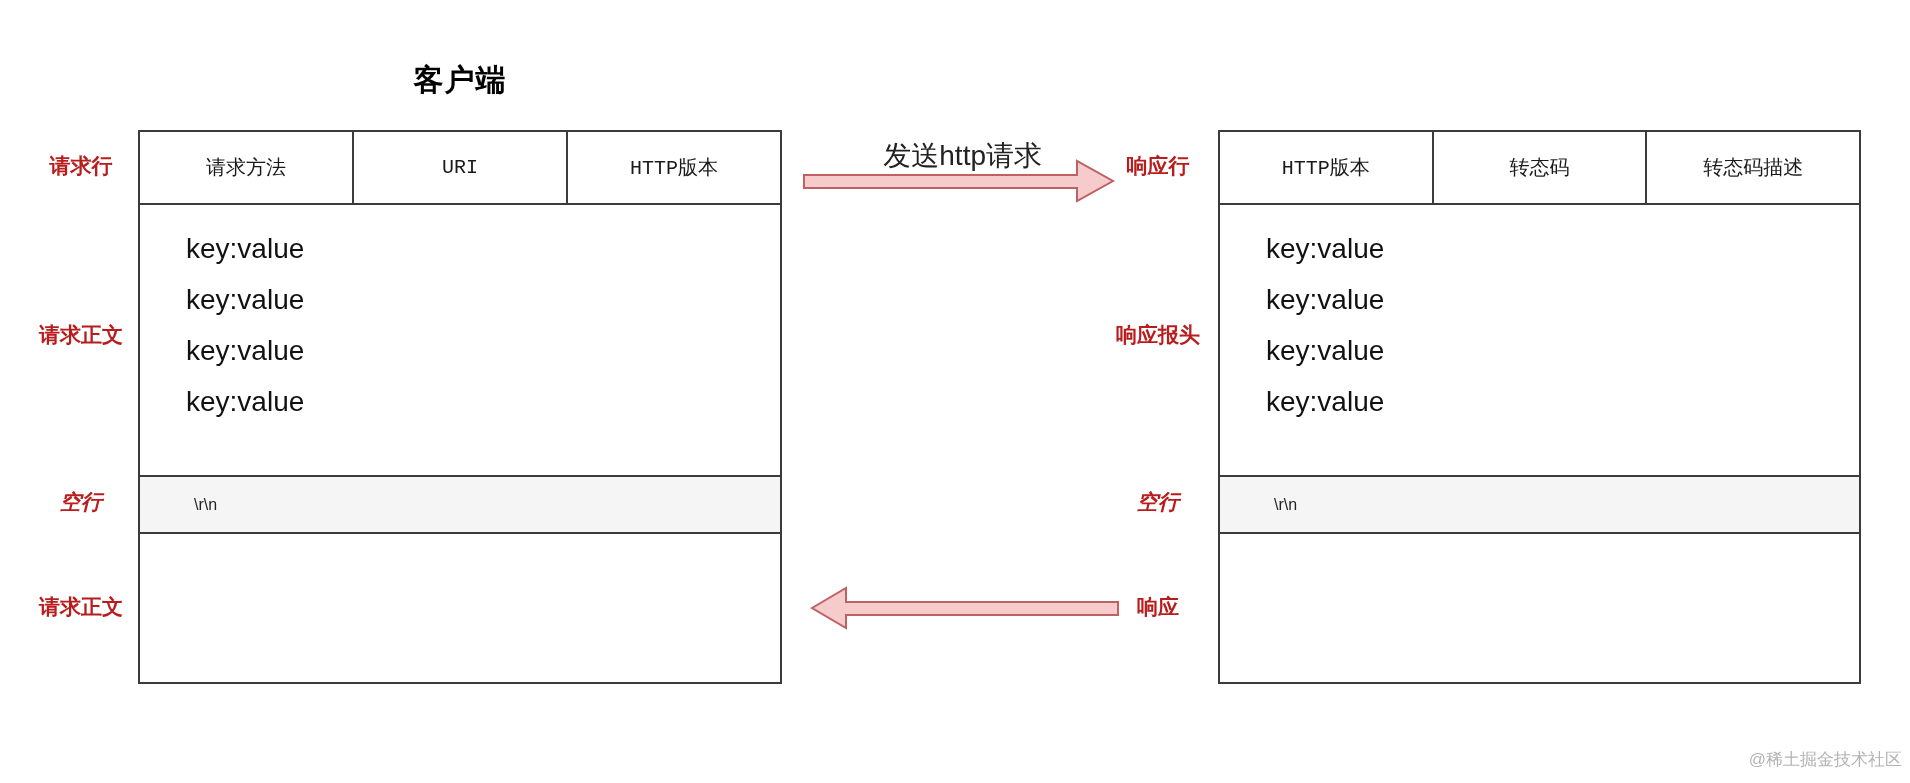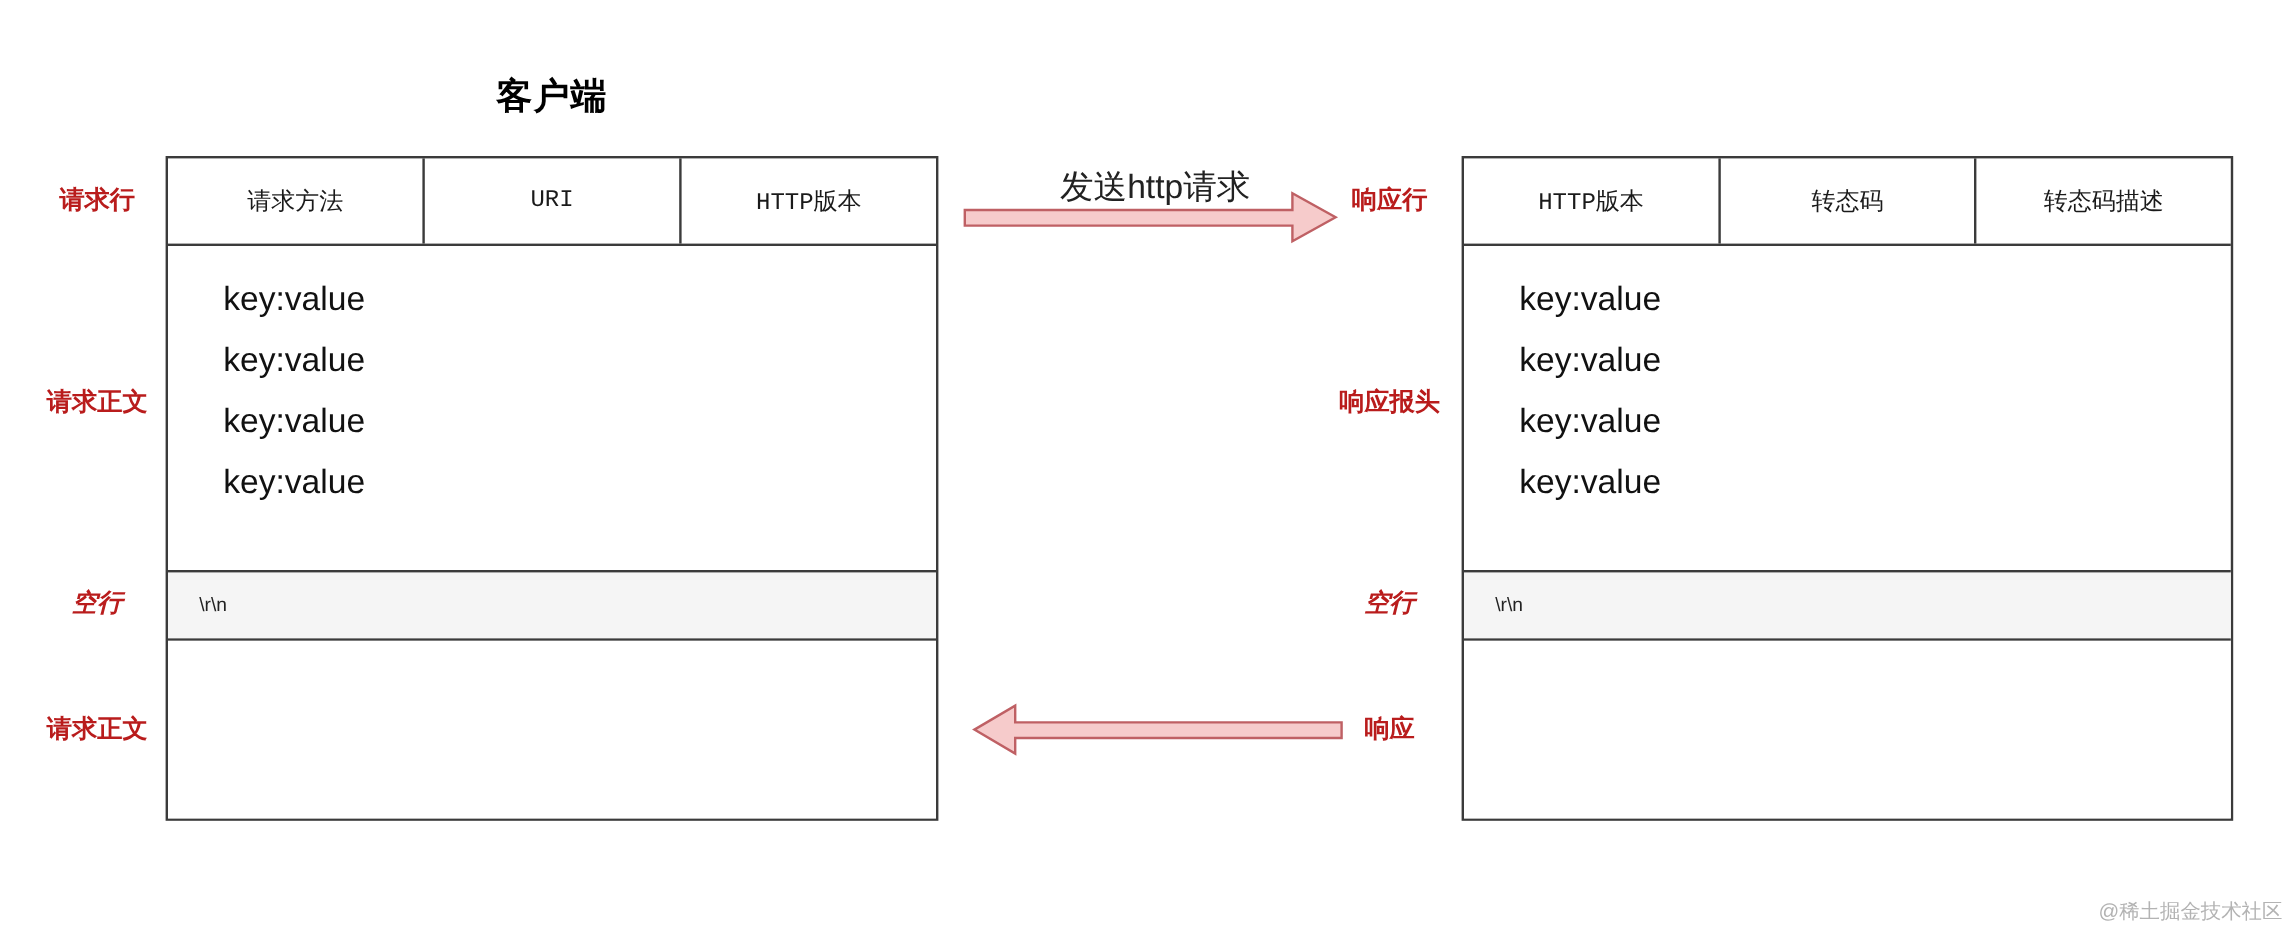--- a/index.html
+++ b/index.html
@@ -63,21 +63,21 @@
     color: #111111;
   }
 
   .row-blank {
     height: 59px;
     background: #f5f5f5;
     border-top: 2px solid #3b3b3b;
     border-bottom: 2px solid #3b3b3b;
     display: flex;
     align-items: center;
-    padding-left: 26px;
+    padding-left: 54px;
     font-size: 16px;
     color: #222222;
   }
 
   .row-body { flex: 1; background: #ffffff; }
 
   .side-label {
     position: absolute;
     width: 150px;
     text-align: center;

